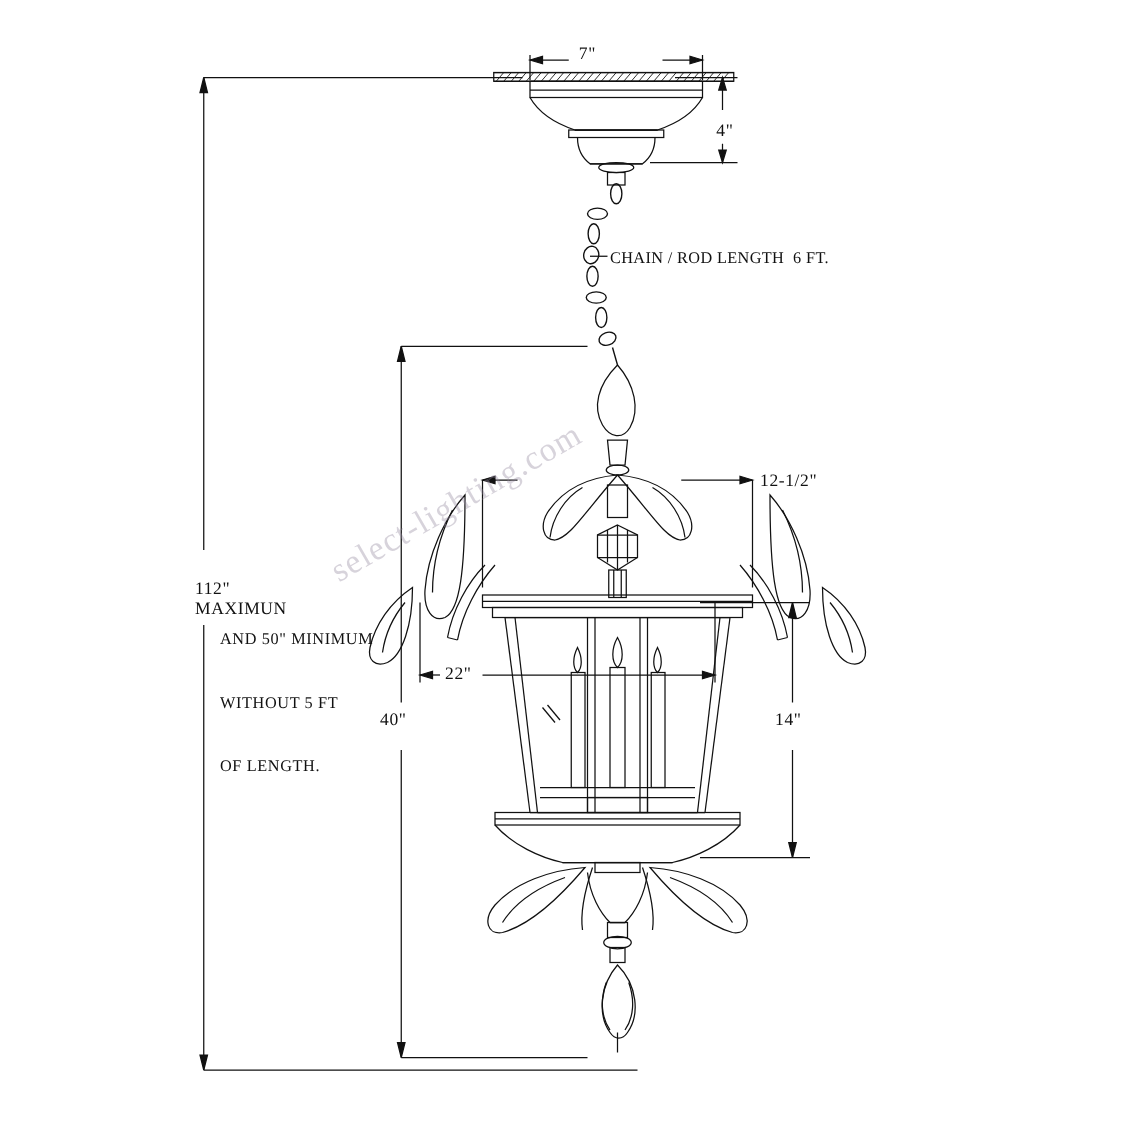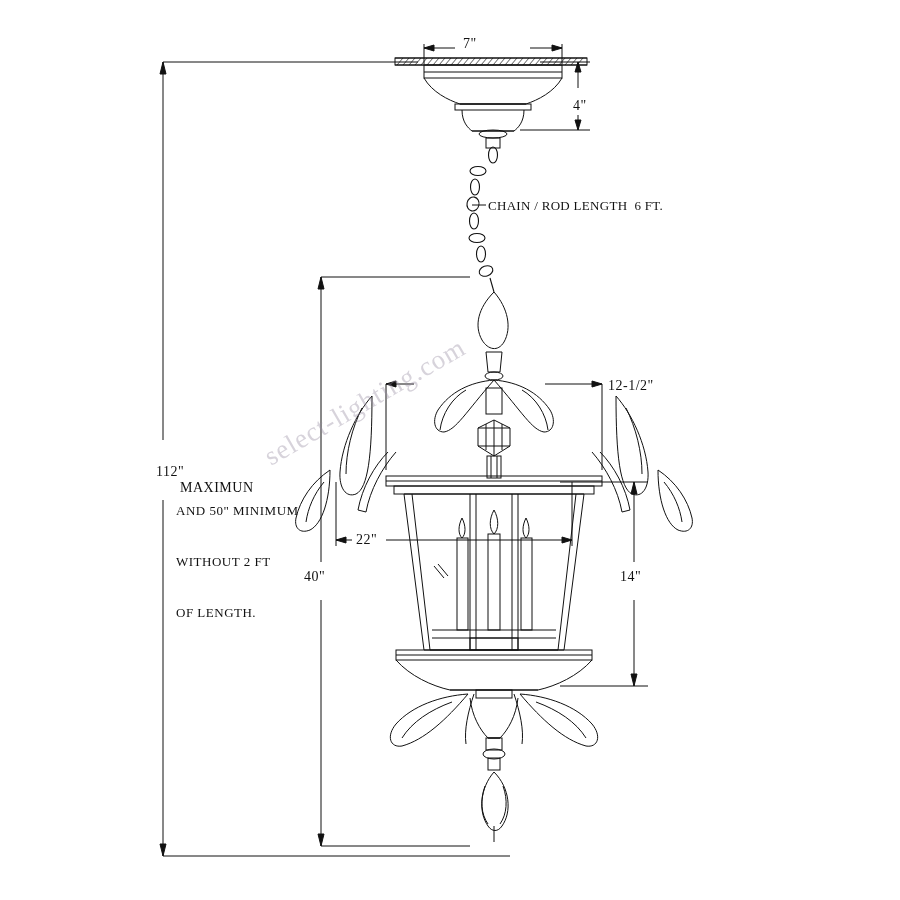--- a/index.html
+++ b/index.html
@@ -301,25 +301,25 @@
     </g>
   </svg>
 
   <div class="label lbl-7">7"</div>
   <div class="label lbl-4">4"</div>
   <div class="label lbl-chain">CHAIN / ROD LENGTH  6 FT.</div>
   <div class="label lbl-1212">12-1/2"</div>
 
   <div class="label lbl-112">
     <span>112"</span>
-    <span style="margin-left:24px;">MAXIMUN</span>
+    <span style="margin-left:0;">MAXIMUN</span>
   </div>
   <div class="label lbl-112-sub">
     <div>AND 50" MINIMUM</div>
-    <div>WITHOUT 2 FT</div>
+    <div>WITHOUT 5 FT</div>
     <div>OF LENGTH.</div>
   </div>
 
   <div class="label lbl-22">22"</div>
   <div class="label lbl-40">40"</div>
   <div class="label lbl-14">14"</div>
 
   <div class="watermark">select-lighting.com</div>
 
 </div>

